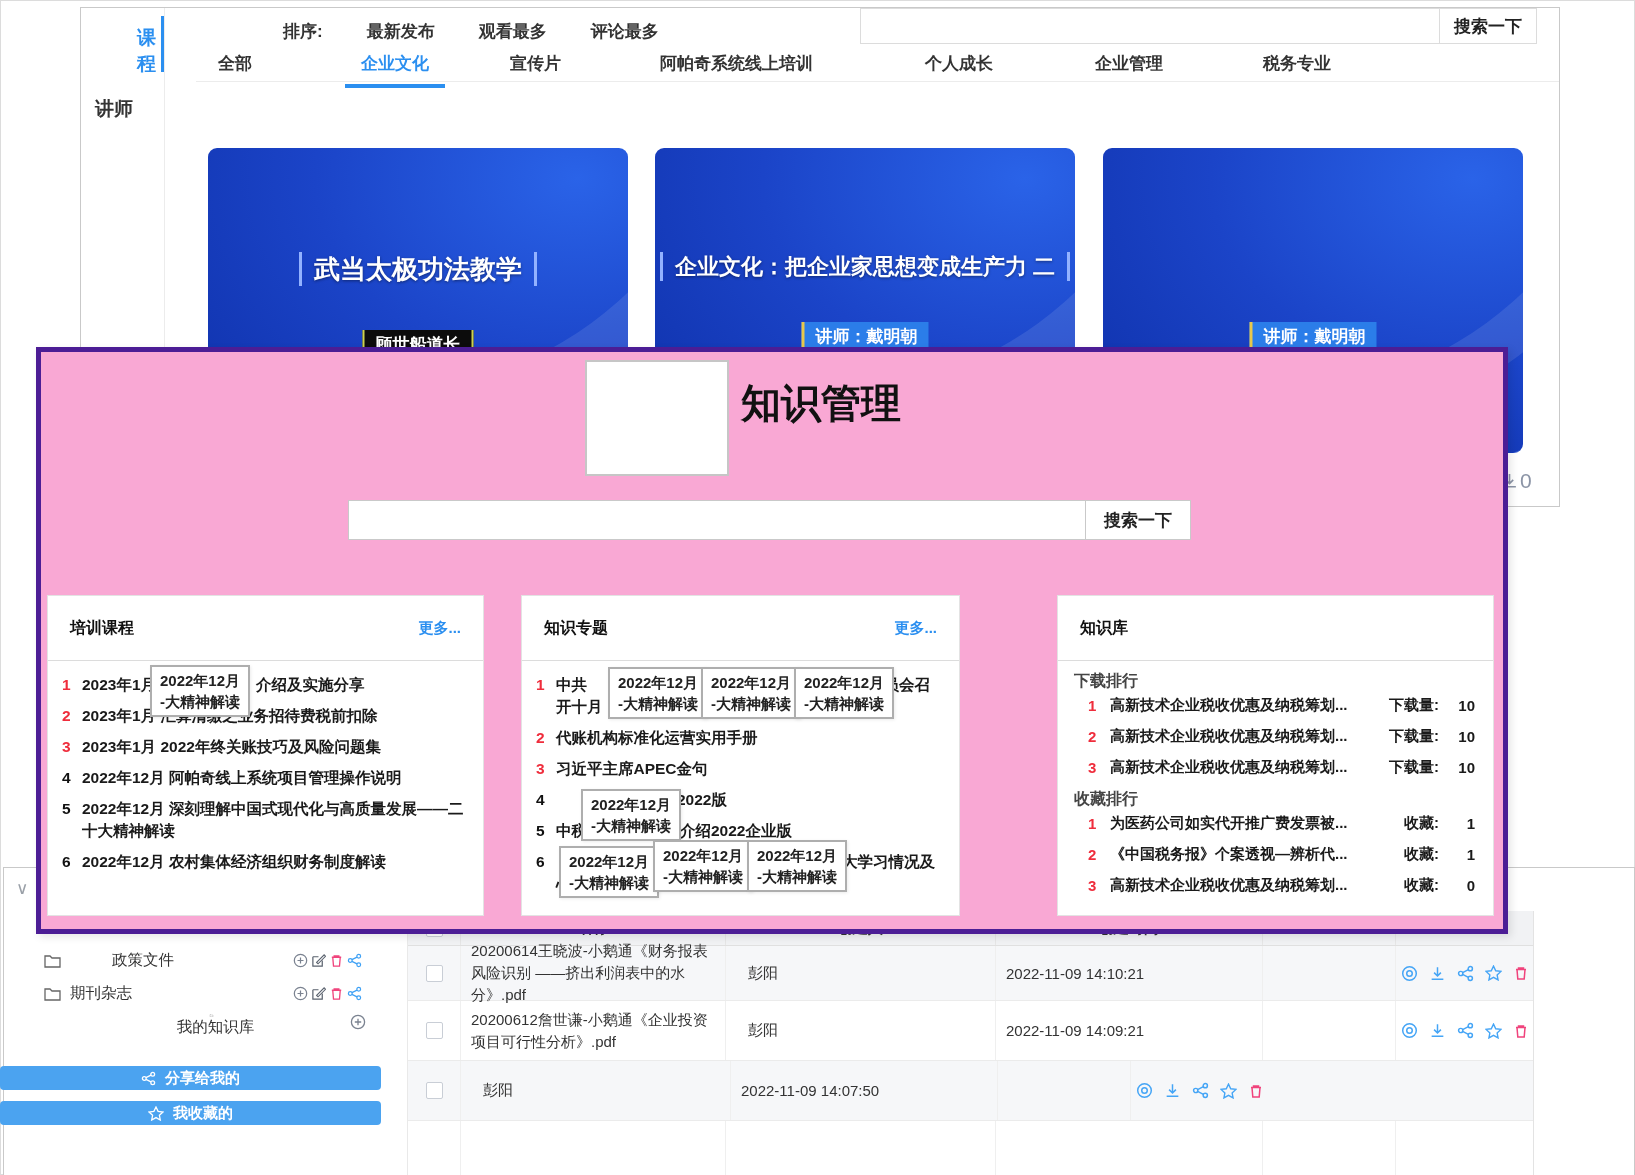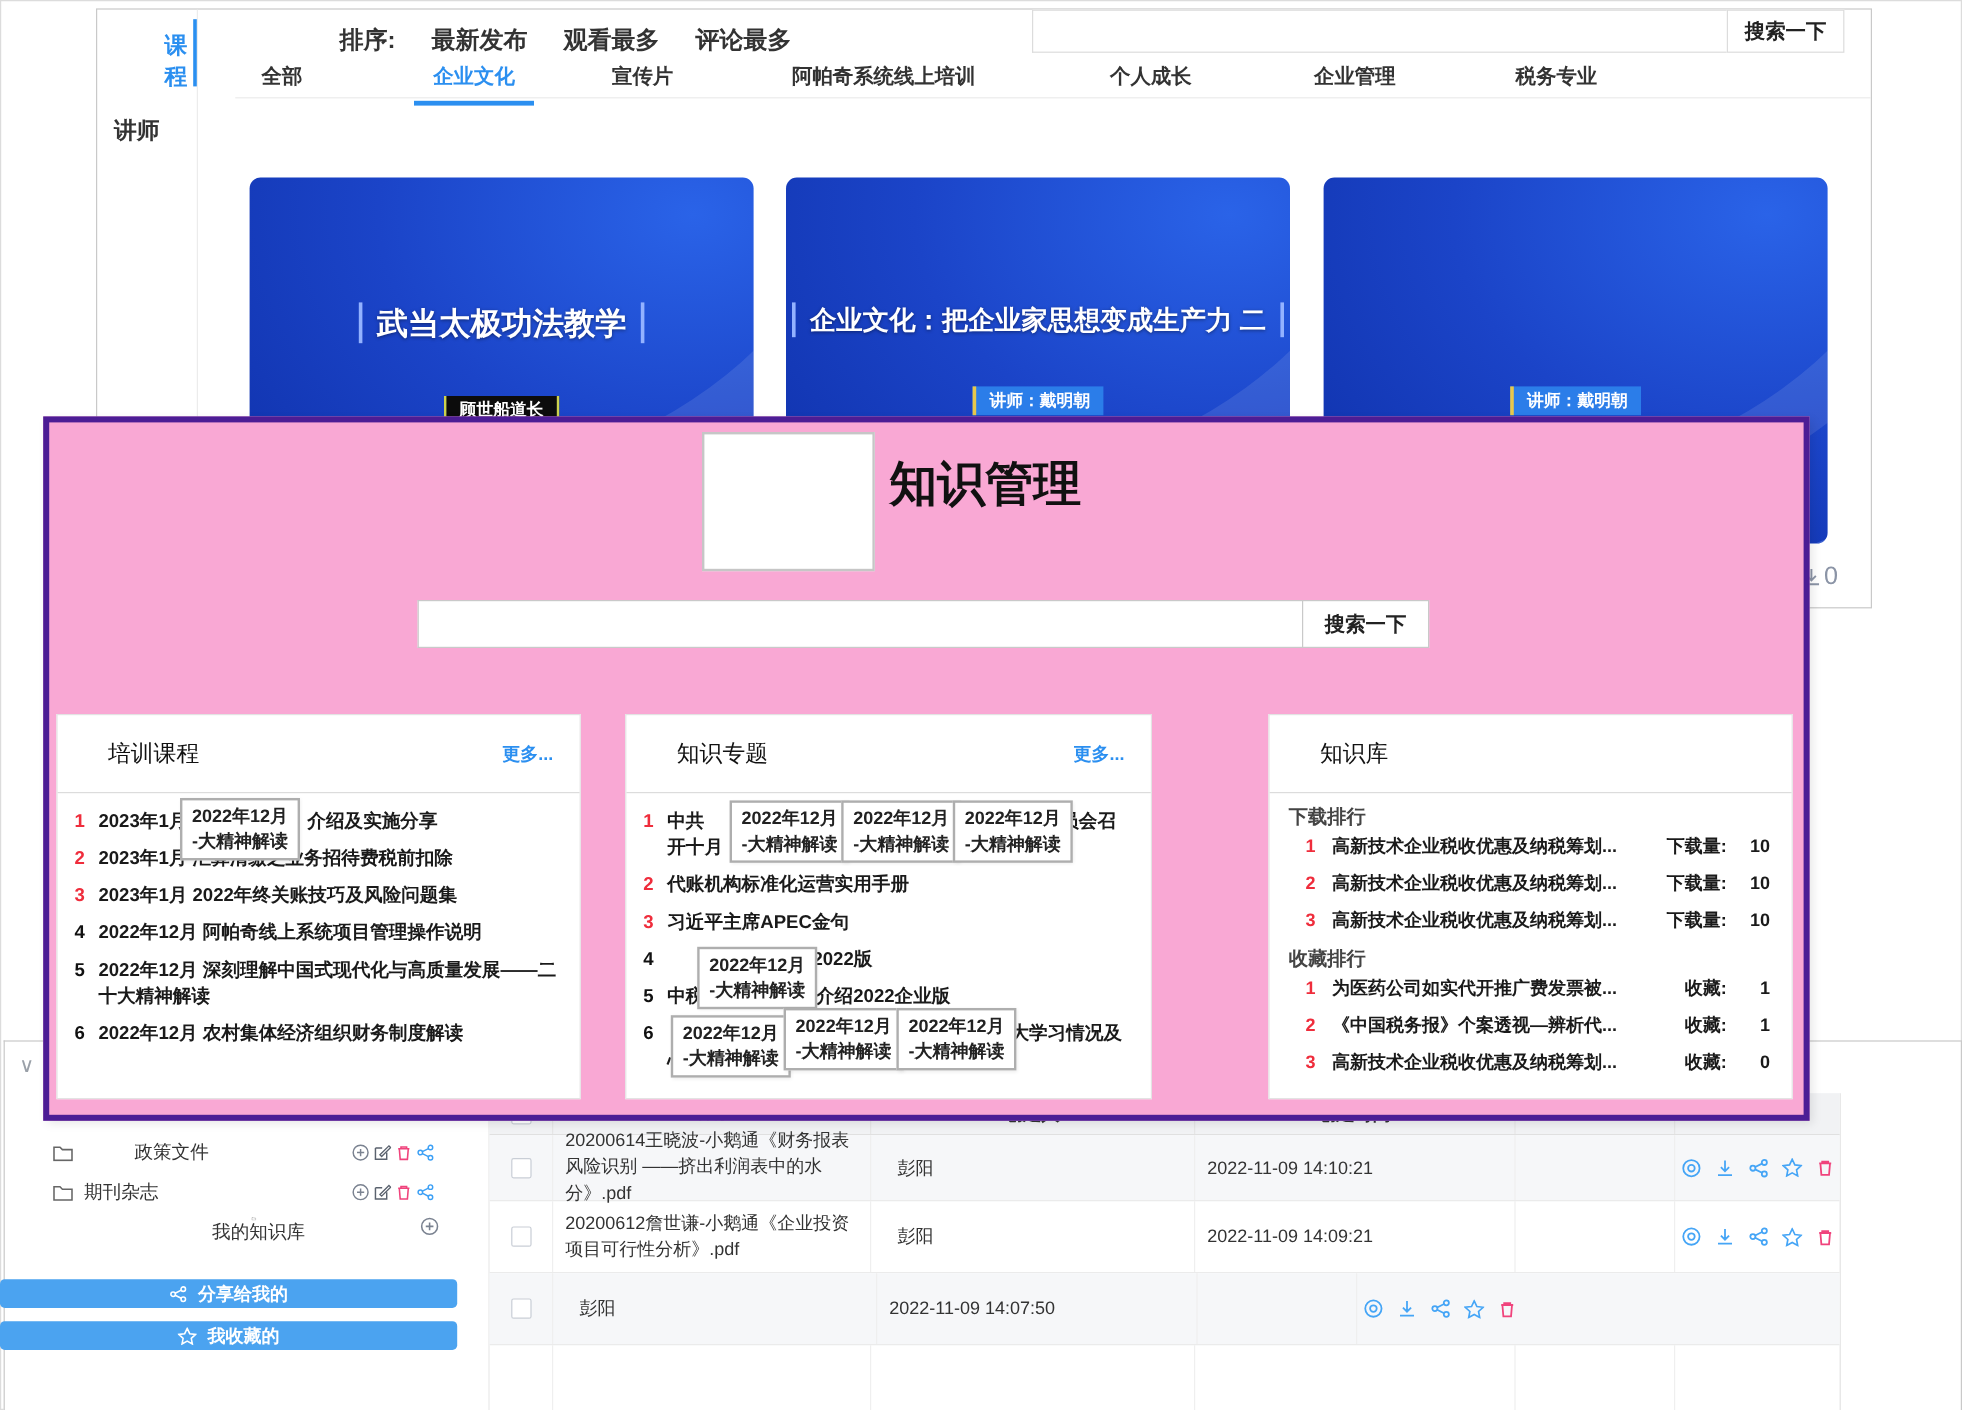--- a/index.html
+++ b/index.html
@@ -6,38 +6,38 @@
   .screen{position:relative;width:1635px;height:1175px;background:#fff;overflow:hidden;
           font-family:"Liberation Sans","DejaVu Sans",sans-serif;color:#222;
           box-shadow:inset 0 0 0 1px #dcdcdc;}
   
   .win-top{position:absolute;left:80px;top:7px;width:1478px;height:498px;background:#fff;
            border:1px solid #c9c9c9;z-index:5;}
   .rail{position:absolute;left:0;top:0;width:83px;height:100%;border-right:1px solid #ececec;}
   .rail-item{position:absolute;left:14px;font-size:19px;font-weight:bold;color:#333;cursor:pointer;}
   .rail-item.active{color:#2b8ff0;}
   .rail-bar{position:absolute;left:80px;top:8px;width:3px;height:56px;background:#2b8ff0;}
-  .sort-row{position:absolute;left:202px;top:12px;display:flex;gap:30px;font-size:20px;font-weight:600;color:#333;}
+  .sort-row{position:absolute;left:202px;top:12px;display:flex;gap:44px;font-size:17px;font-weight:600;color:#333;}
   .top-search{position:absolute;left:779px;top:0;display:flex;}
   .top-search input{width:579px;height:36px;border:1px solid #dcdcdc;border-right:none;outline:none;
                     font-size:15px;padding:0 8px;box-sizing:border-box;}
   .top-search button{width:98px;height:36px;border:1px solid #dcdcdc;background:#fff;font-size:17px;
                      font-weight:bold;color:#222;cursor:pointer;font-family:inherit;}
   .tab{position:absolute;top:44px;font-size:17px;font-weight:bold;color:#333;cursor:pointer;padding-bottom:9px;}
   .tab.active{color:#2b8ff0;border-bottom:4px solid #2b8ff0;padding-left:16px;padding-right:16px;margin-left:-16px;}
   .tab-sep{position:absolute;left:115px;right:0;top:73px;height:1px;background:#ececec;}
   .card{position:absolute;top:140px;width:420px;height:305px;border-radius:9px;overflow:hidden;cursor:pointer;
         background:radial-gradient(130% 130% at 88% 10%,#2a63e8 0%,#1b44c8 48%,#0d2ea6 100%);}
   .sw1{position:absolute;right:-30%;top:-120%;width:190%;height:190%;border:46px solid rgba(255,255,255,.10);border-radius:50%;}
   .sw2{position:absolute;right:-55%;top:-95%;width:200%;height:200%;border:22px solid rgba(140,175,255,.30);border-radius:50%;}
   .card-title{position:absolute;left:0;right:0;top:104px;text-align:center;color:#fff;font-weight:bold;
               text-shadow:0 1px 3px rgba(0,0,0,.45);}
   .card-title span{padding:2px 12px;border-left:3px solid #93b2ff;border-right:3px solid #93b2ff;}
   .fs26{font-size:26px;} .fs22{font-size:22px;}
-  .badge{position:absolute;left:50%;transform:translateX(-50%);font-size:14px;font-weight:bold;color:#fff;
+  .badge{position:absolute;left:50%;transform:translateX(-50%);font-size:17px;font-weight:bold;color:#fff;
          padding:3px 11px;white-space:nowrap;}
   .badge.dark{top:182px;background:#0c0c0c;border-left:2px solid #cdd24e;border-right:2px solid #cdd24e;}
   .badge.blue{top:174px;background:#2b7de9;border-left:3px solid #e7c84c;}
   .card-stat{position:absolute;left:1420px;top:461px;display:flex;align-items:center;gap:2px;
              color:#8b94a6;font-size:21px;}
   
   .win-bottom{position:absolute;left:3px;top:867px;width:1630px;height:308px;background:#fff;
               border:1px solid #c9c9c9;border-bottom:none;z-index:10;}
   .chev{position:absolute;left:12px;top:10px;font-size:17px;color:#9aa0a8;cursor:pointer;}
   .tree-row{position:absolute;left:40px;width:366px;height:24px;display:flex;align-items:center;cursor:pointer;}
@@ -69,21 +69,21 @@
   .m-title{position:absolute;left:700px;top:24px;font-size:40px;font-weight:bold;color:#111;}
   .m-search{position:absolute;left:307px;top:148px;display:flex;}
   .m-search input{width:737px;height:40px;border:1px solid #c9c9c9;border-right:none;outline:none;
                   font-size:16px;padding:0 10px;box-sizing:border-box;}
   .m-search button{width:106px;height:40px;border:1px solid #c9c9c9;background:#fff;font-size:17px;
                    font-weight:bold;color:#222;cursor:pointer;font-family:inherit;}
   .panel{position:absolute;top:243px;height:321px;border:1px solid #e3e3e3;background:#fff;box-sizing:border-box;}
   .p1{left:6px;width:437px;} .p2{left:480px;width:439px;} .p3{left:1016px;width:437px;}
   .p-head{height:64px;border-bottom:1px solid #dcdcdc;display:flex;align-items:center;
           justify-content:space-between;padding:0 22px;}
-  .p-head .pt{font-size:19px;font-weight:normal;color:#111;margin-left:20px;}
+  .p-head .pt{font-size:16px;font-weight:bold;color:#111;}
   .p-head .more{font-size:15px;font-weight:bold;color:#2b8ff0;cursor:pointer;}
   .plist{padding:13px 14px 0 14px;font-size:15.5px;font-weight:bold;color:#1a1a1a;}
   .pitem{display:flex;margin-bottom:9px;line-height:22px;cursor:pointer;}
   .pnum{width:20px;flex:none;color:#111;}
   .pnum.hot{color:#ef2d3c;}
   .ptxt{flex:1;min-width:0;}
   .gap{display:inline-block;height:1px;}
   .g100{width:100px;} .g250{width:250px;} .g90{width:90px;} .g255{width:255px;}
   .nwr{white-space:nowrap;}
   .sub-t{font-size:16px;font-weight:bold;color:#444;margin:10px 0 4px 16px;}

